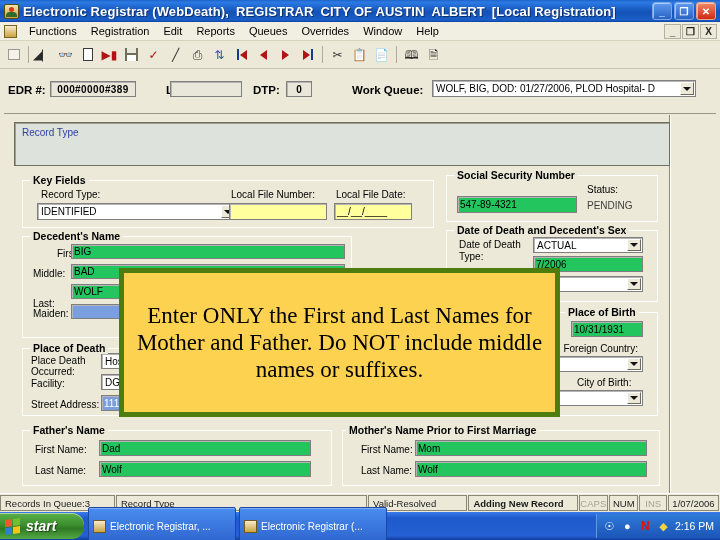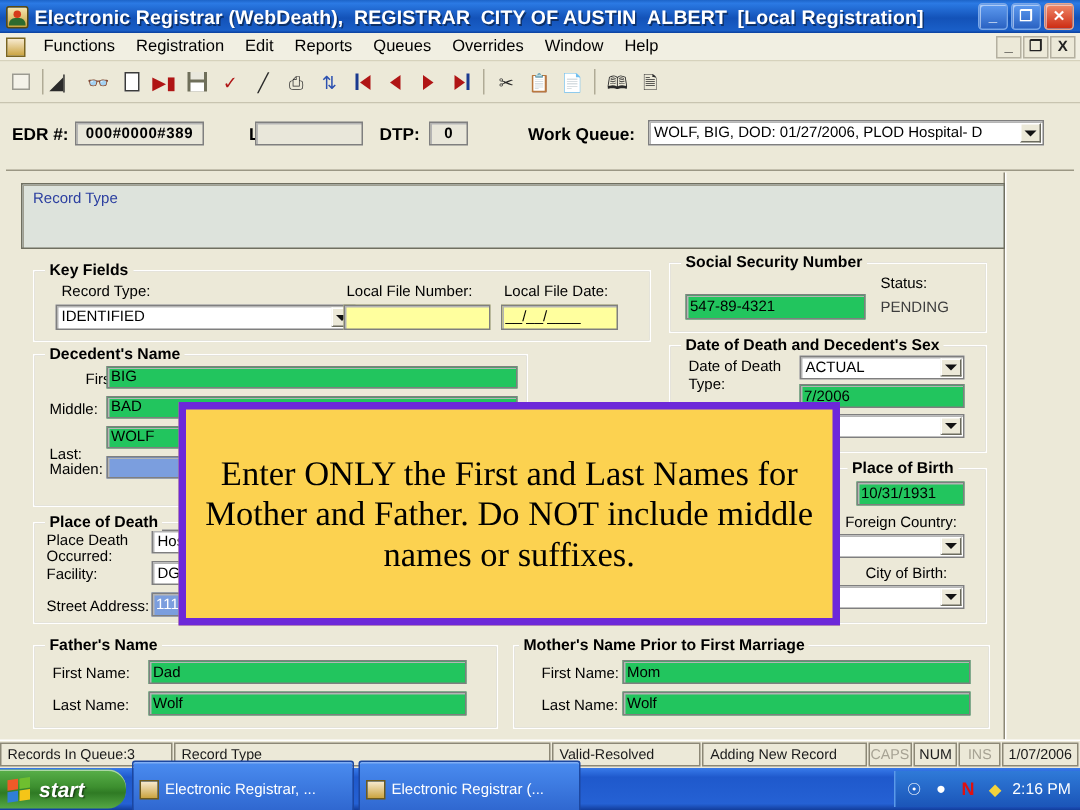--- a/index.html
+++ b/index.html
@@ -127,21 +127,21 @@
   }
   .gb > .gbt {
     position:absolute; top:-7px; left:7px; background:#ece9d8; padding:0 3px;
     font-weight:bold; font-size:10.5px; color:#000; white-space:nowrap; z-index:2;
   }
   .fl { position:absolute; font-size:10px; color:#000; white-space:nowrap; }
 
   
   .callout {
     position:absolute; left:119px; top:268px; width:441px; height:149px;
-    background:#fcd250; border:5px solid #6d28d9;
+    background:#fcd250; border:5px solid #4d7c0f;
     display:flex; align-items:center; justify-content:center; text-align:center;
     font-family:"Liberation Serif", serif; font-size:23px; color:#000; line-height:1.18;
     padding:4px 12px; z-index:40;
   }
 
   
   .statusbar {
     position:absolute; left:0; top:493px; width:720px; height:19px;
     background:#ece9d8; border-top:1px solid #fff;
     display:flex; align-items:stretch; font-size:9.5px;
@@ -390,21 +390,21 @@
   </div>
 
   <div class="callout">
     <div>Enter ONLY the First and Last Names for Mother and Father.  Do NOT include middle names or suffixes.</div>
   </div>
 
   <div class="statusbar">
     <div class="sbcell" style="width:118px;">Records In Queue:3</div>
     <div class="sbcell" style="width:258px;">Record Type</div>
     <div class="sbcell" style="width:102px;">Valid-Resolved</div>
-    <div class="sbcell" style="width:112px;">Adding New Record</div>
+    <div class="sbcell" style="width:112px;font-weight:bold;">Adding New Record</div>
     <div class="sbcell dim" style="width:30px;justify-content:center;">CAPS</div>
     <div class="sbcell" style="width:30px;justify-content:center;">NUM</div>
     <div class="sbcell dim" style="width:28px;justify-content:center;">INS</div>
     <div class="sbcell" style="flex:1 1 auto;justify-content:center;">1/07/2006</div>
   </div>
 
   <div class="taskbar">
     <div class="startbtn">
       <div class="flag"></div>
       <div class="slabel">start</div>

